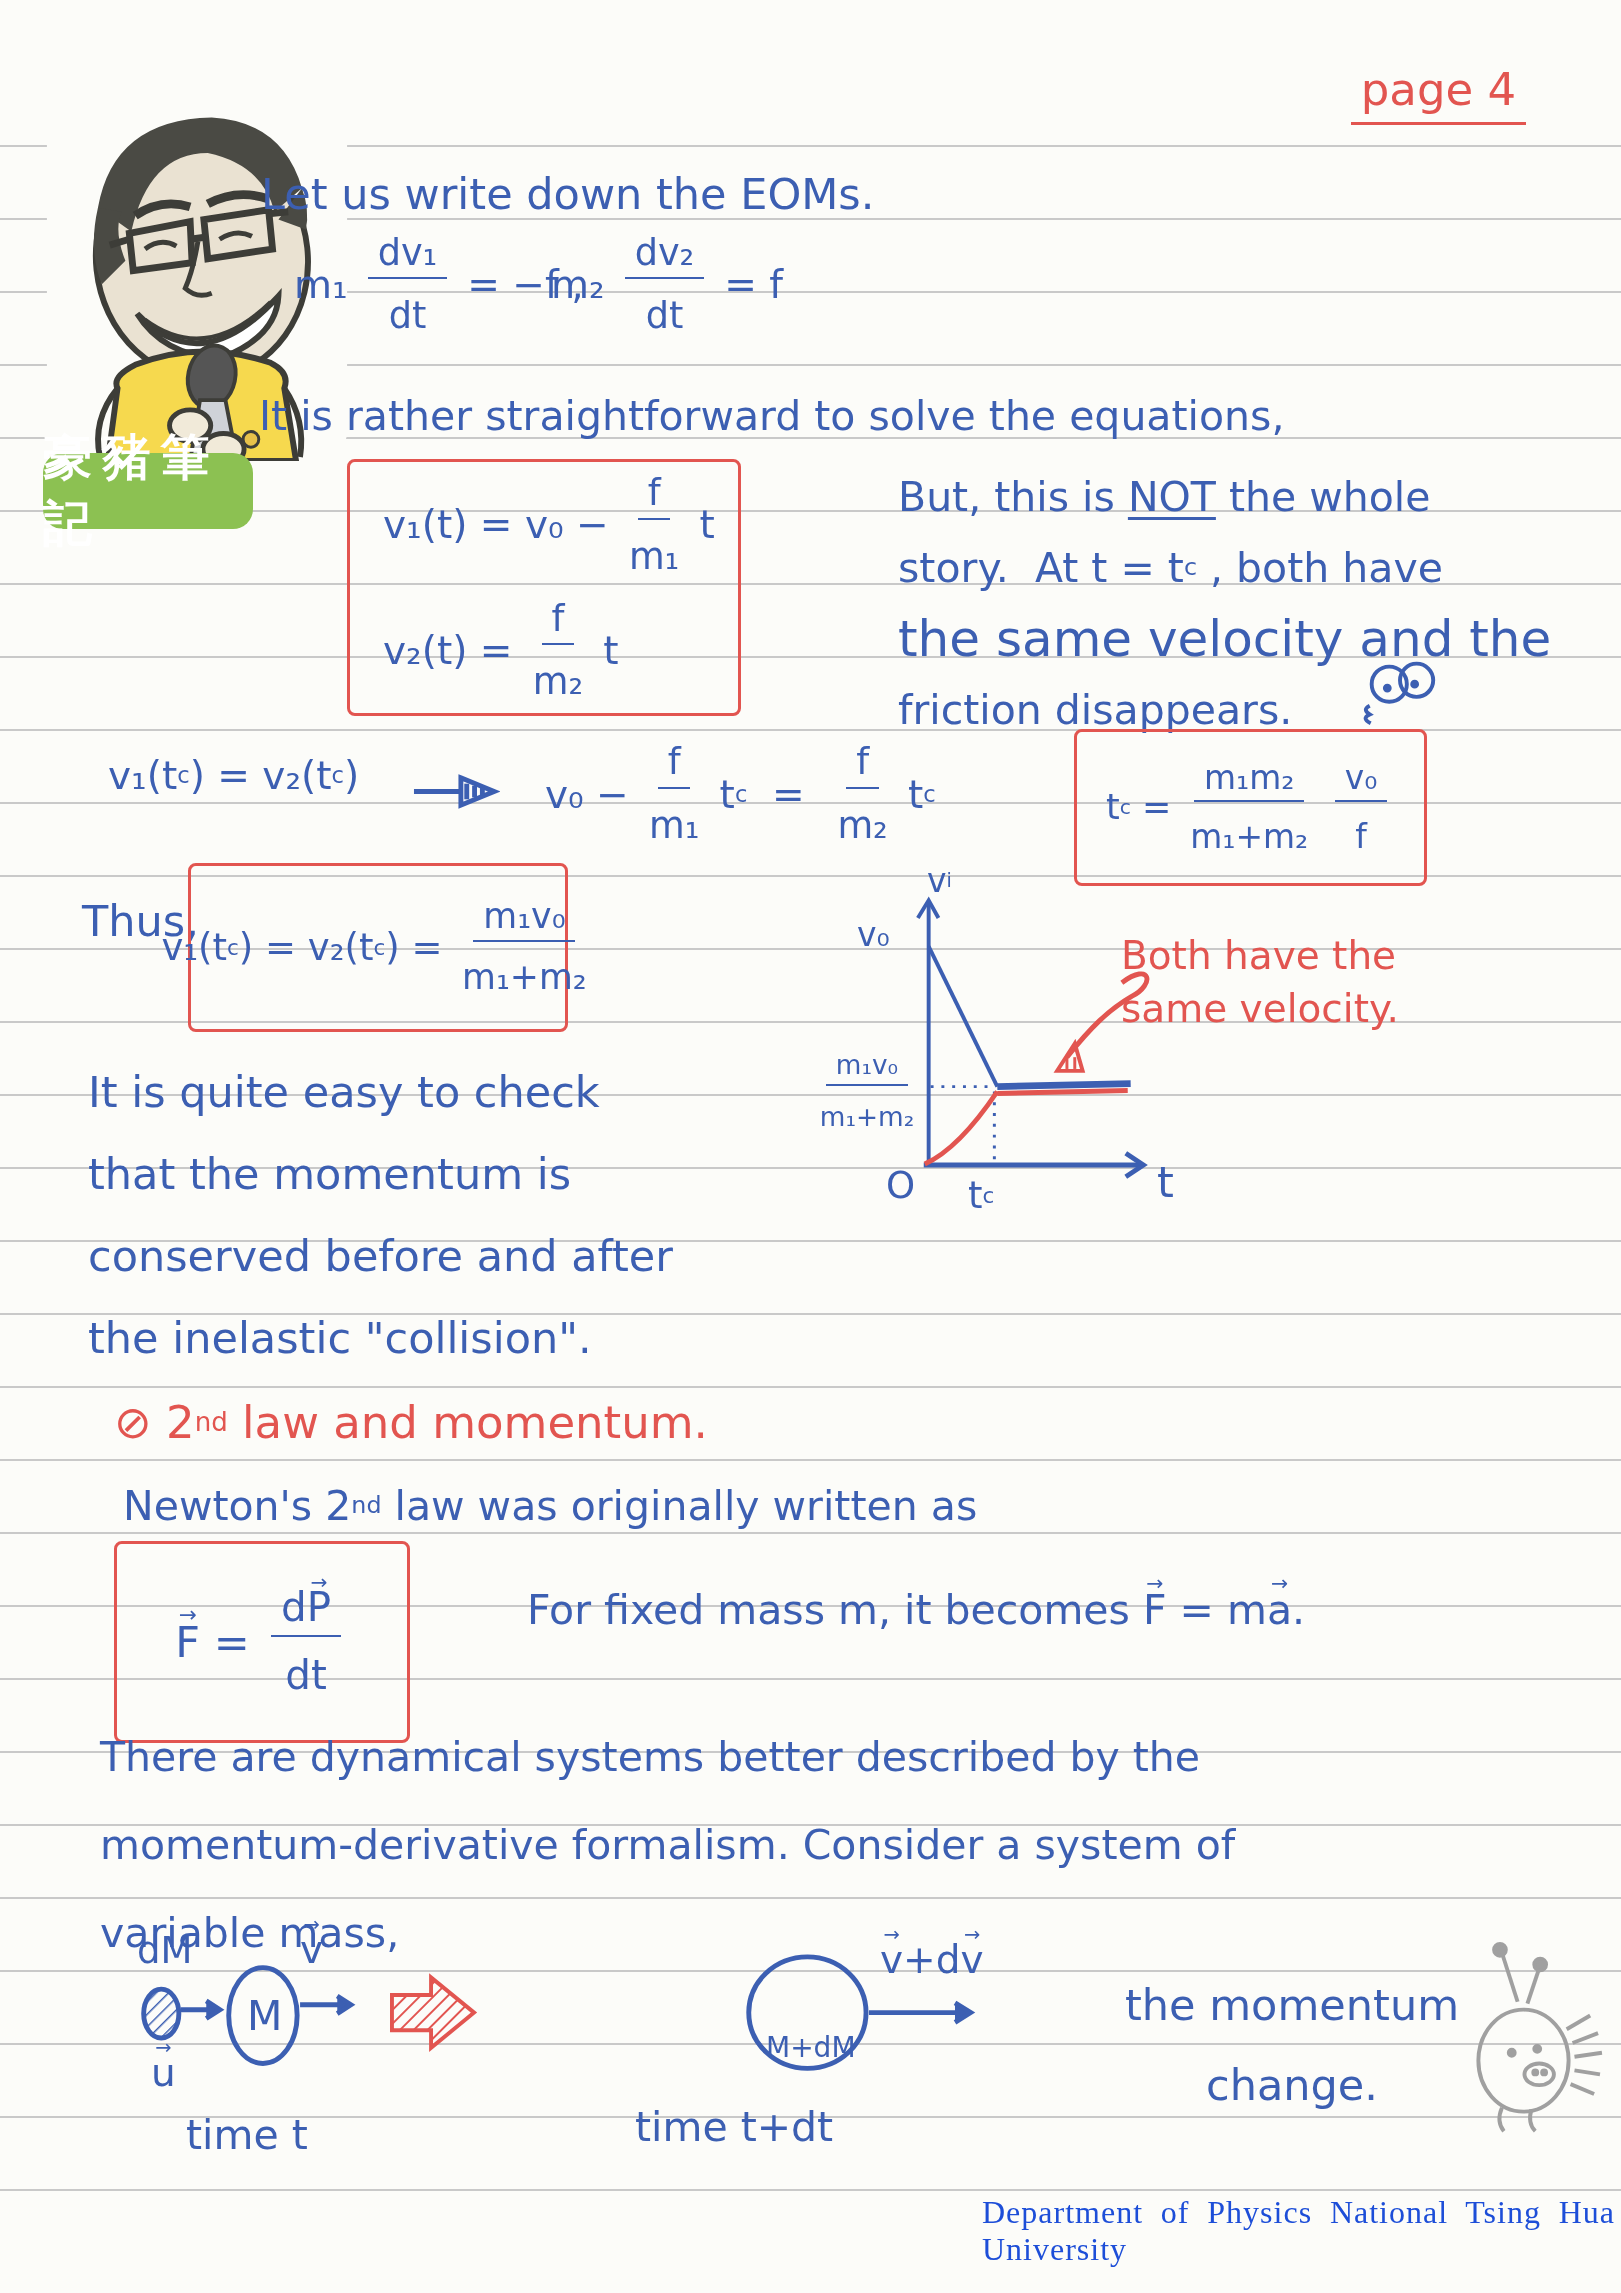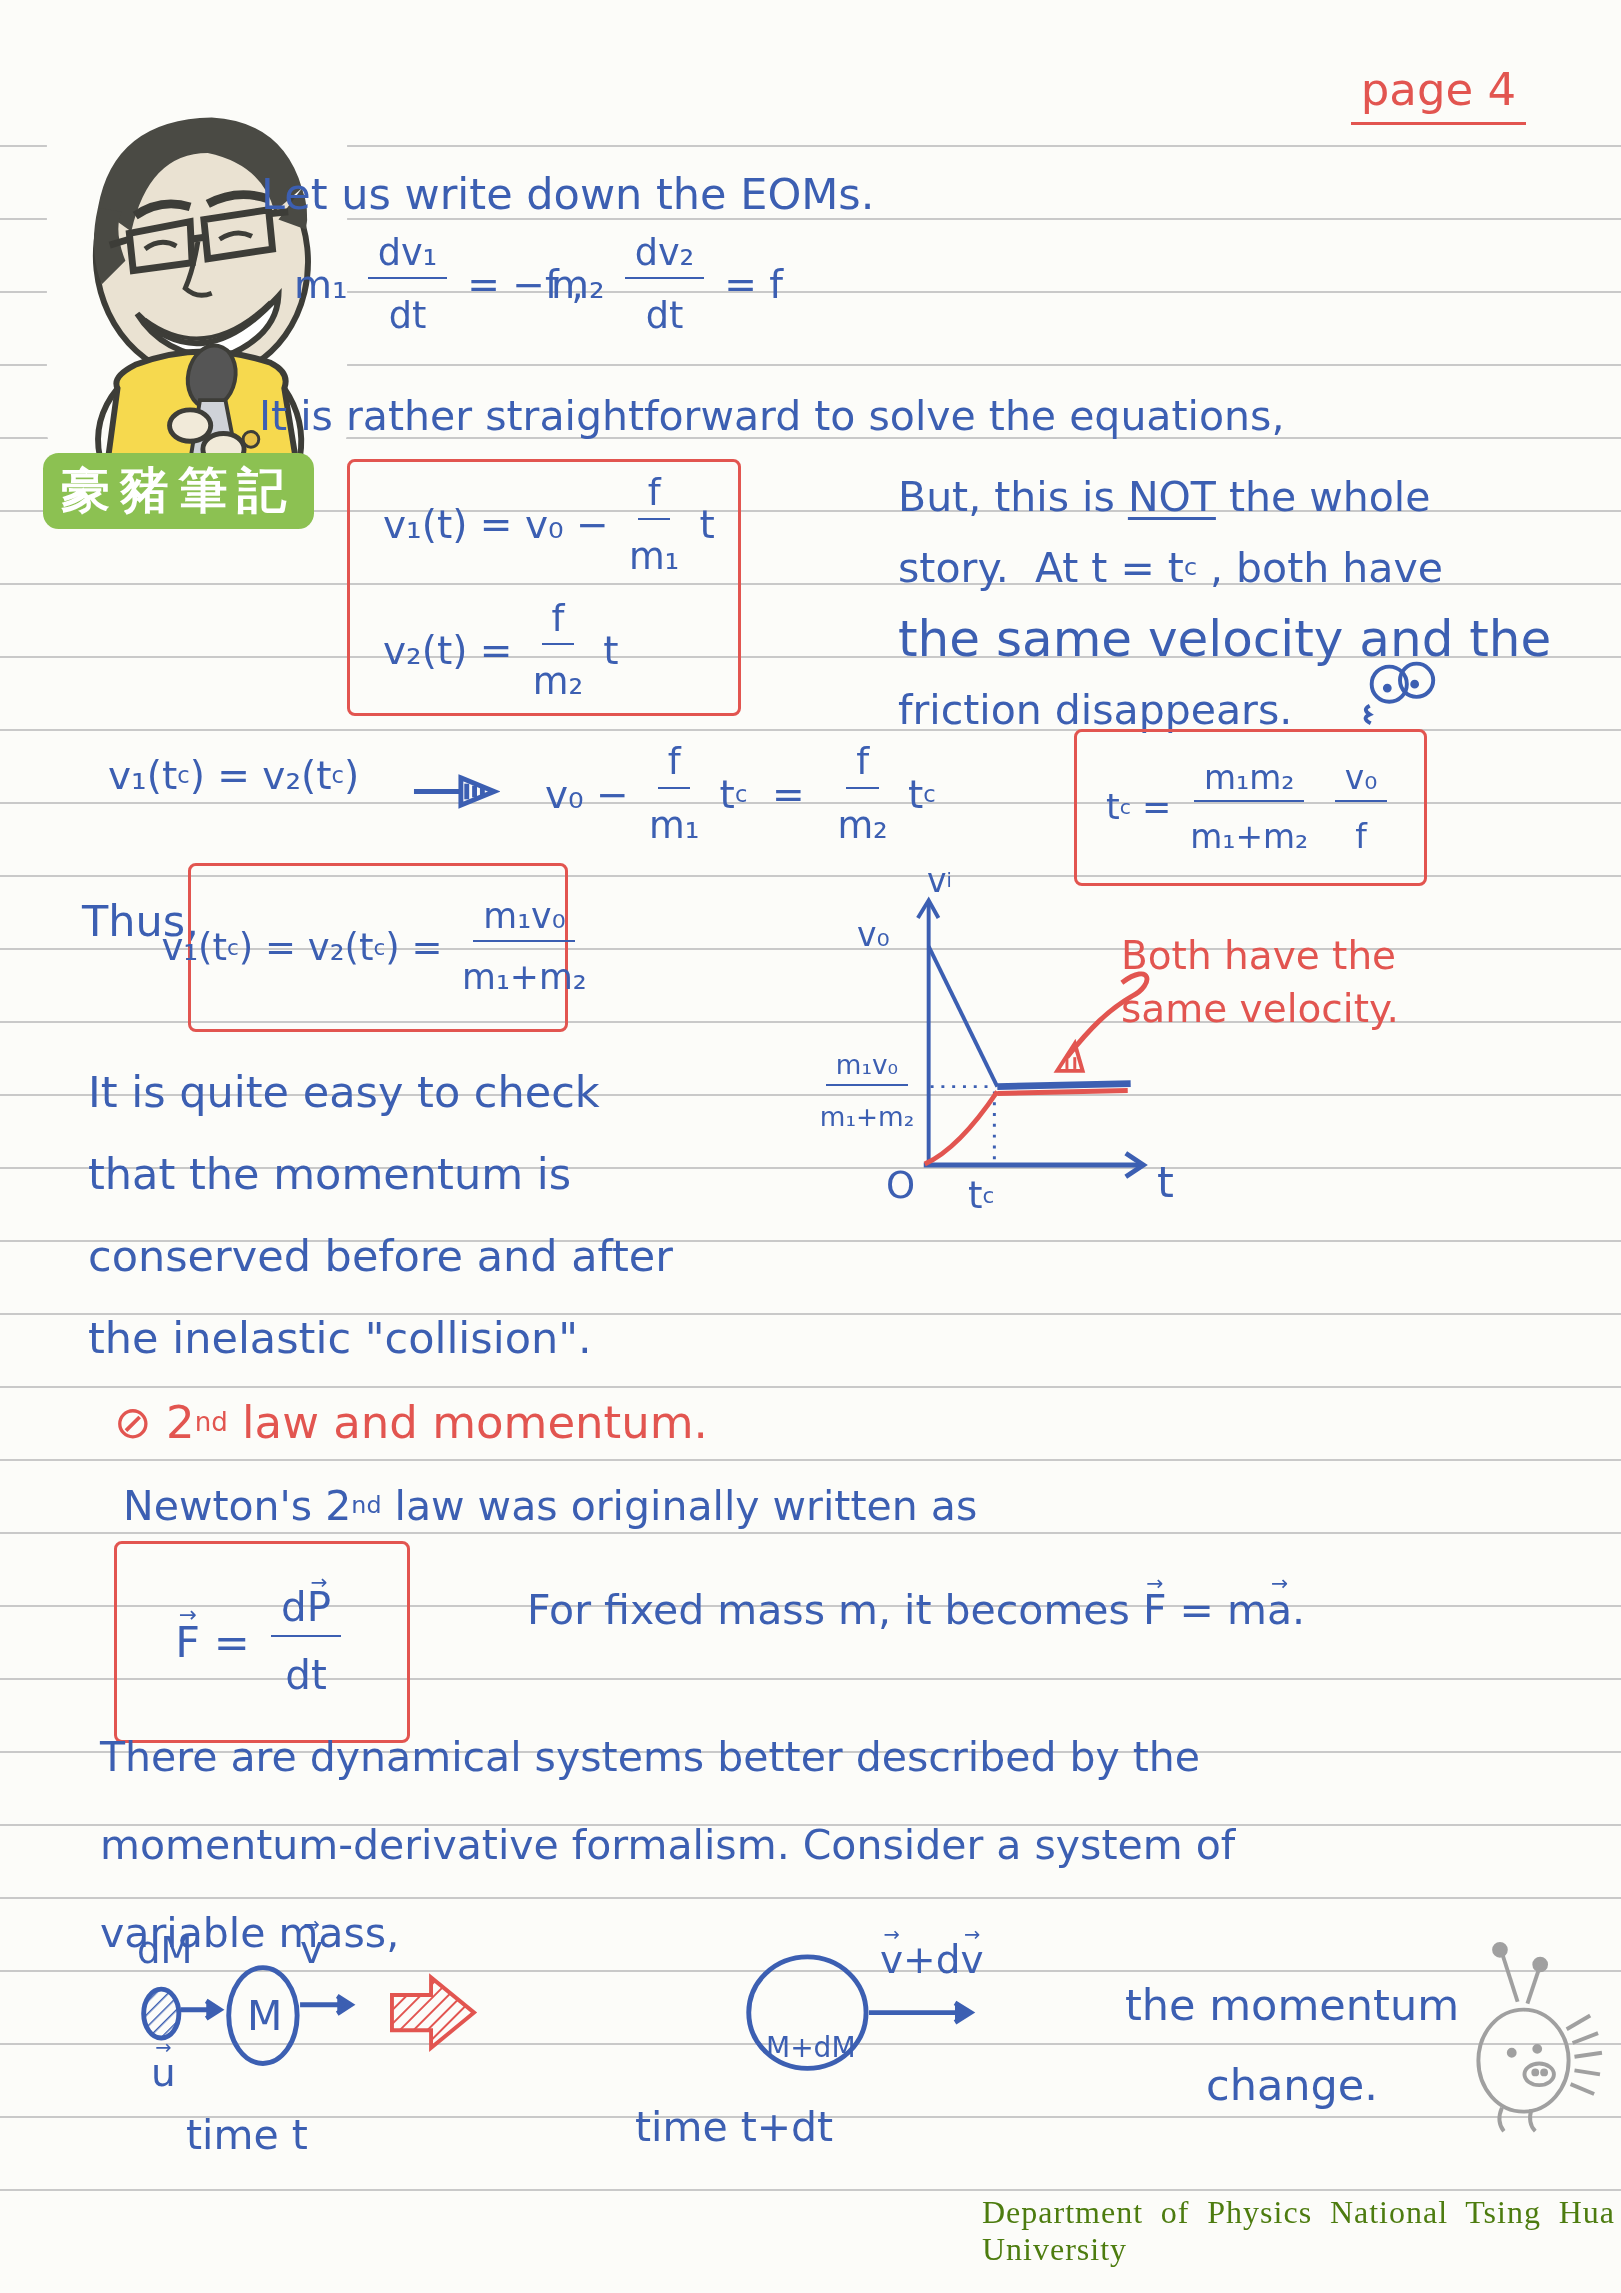--- a/index.html
+++ b/index.html
@@ -14,21 +14,21 @@
   .frac .den{padding-top:17px;display:inline-flex;align-items:center;}
   sub{font-size:.58em;line-height:1;}
   sup{font-size:.58em;line-height:1;}
   .u{text-decoration:underline;text-decoration-thickness:2.9px;text-underline-offset:5.9px;}
   .vec{position:relative;display:inline-block;}
   .vec::before{content:"→";position:absolute;top:-0.72em;left:50%;transform:translateX(-50%);font-size:0.5em;}
   .redbox{border:3.9px solid #e25550;border-radius:7.8px;display:flex;flex-direction:column;justify-content:center;}
   .ruled{background:repeating-linear-gradient(to bottom,transparent 0px,transparent 71px,#c9c9c9 71px,#c9c9c9 73px);}
   .badge{background:#8cc152;border-radius:15.7px;display:flex;align-items:center;justify-content:center;
          color:#fff;font-weight:bold;letter-spacing:9.8px;}
-  .footer{font-family:"Liberation Serif",serif;color:#4d7c0f;word-spacing:8.8px;letter-spacing:1px;}
+  .footer{font-family:"Liberation Serif",serif;color:#1d4ed8;word-spacing:8.8px;letter-spacing:1px;}
 </style>
 </head>
 <body>
 
 <div id="page">
 
   <div class="abs ruled" style="left:0;top:74px;width:1621px;height:2117px;"></div>
 
   <div class="abs red" style="left:1351px;top:63px;font-size:45px;border-bottom:3.9px solid #e25550;padding:0 9.8px 5.9px;">page 4</div>
 
@@ -55,21 +55,21 @@
     <path d="M76,302 Q70,290 94,278 Q162,252 232,276 Q252,286 246,302 L258,376 L66,376 Z" fill="#f6d94e" stroke="#3d3d38" stroke-width="6"></path>
     <path d="M76,302 Q50,334 58,372" stroke="#3d3d38" stroke-width="6" fill="none"></path>
     <path d="M246,302 Q268,334 262,372" stroke="#3d3d38" stroke-width="6" fill="none"></path>
     <ellipse cx="172" cy="290" rx="24" ry="32" fill="#555" stroke="#3d3d38" stroke-width="4" transform="rotate(12 172 290)"></ellipse>
     <path d="M160,314 L150,376 L198,376 L186,314 Z" fill="#cfd2d8" stroke="#3d3d38" stroke-width="4"></path>
     <ellipse cx="150" cy="340" rx="21" ry="16" fill="#f1ead9" stroke="#3d3d38" stroke-width="5"></ellipse>
     <ellipse cx="184" cy="364" rx="21" ry="16" fill="#f1ead9" stroke="#3d3d38" stroke-width="5"></ellipse>
     <circle cx="212" cy="354" r="8" fill="#e8c24a" stroke="#3d3d38" stroke-width="3"></circle>
   </svg>
 
-  <div class="abs badge" style="left:43px;top:453px;width:271px;height:76px;font-size:49px;">豪豬筆記</div>
+  <div class="abs badge" style="left:43px;top:453px;width:210px;height:76px;font-size:49px;border-radius:20px;">豪豬筆記</div>
 
   <div class="abs" style="left:261px;top:169px;font-size:43px;">Let us write down the EOMs.</div>
 
   <div class="abs fline" style="left:294px;top:233px;font-size:39px;"><span>m₁ </span><span class="frac"><span class="num">dv₁</span><span class="den">dt</span></span><span> = −f ,</span></div>
   <div class="abs fline" style="left:551px;top:233px;font-size:39px;"><span>m₂ </span><span class="frac"><span class="num">dv₂</span><span class="den">dt</span></span><span> = f</span></div>
 
   <div class="abs" style="left:259px;top:392px;font-size:41px;">It is rather straightforward to solve the equations,</div>
 
   <div class="abs redbox" style="left:347px;top:459px;width:355px;height:251px;padding-left:33px;justify-content:space-around;">
     <div class="fline" style="font-size:39px;"><span>v₁(t) = v₀ − </span><span class="frac"><span class="num">f</span><span class="den">m₁</span></span><span> t</span></div>

